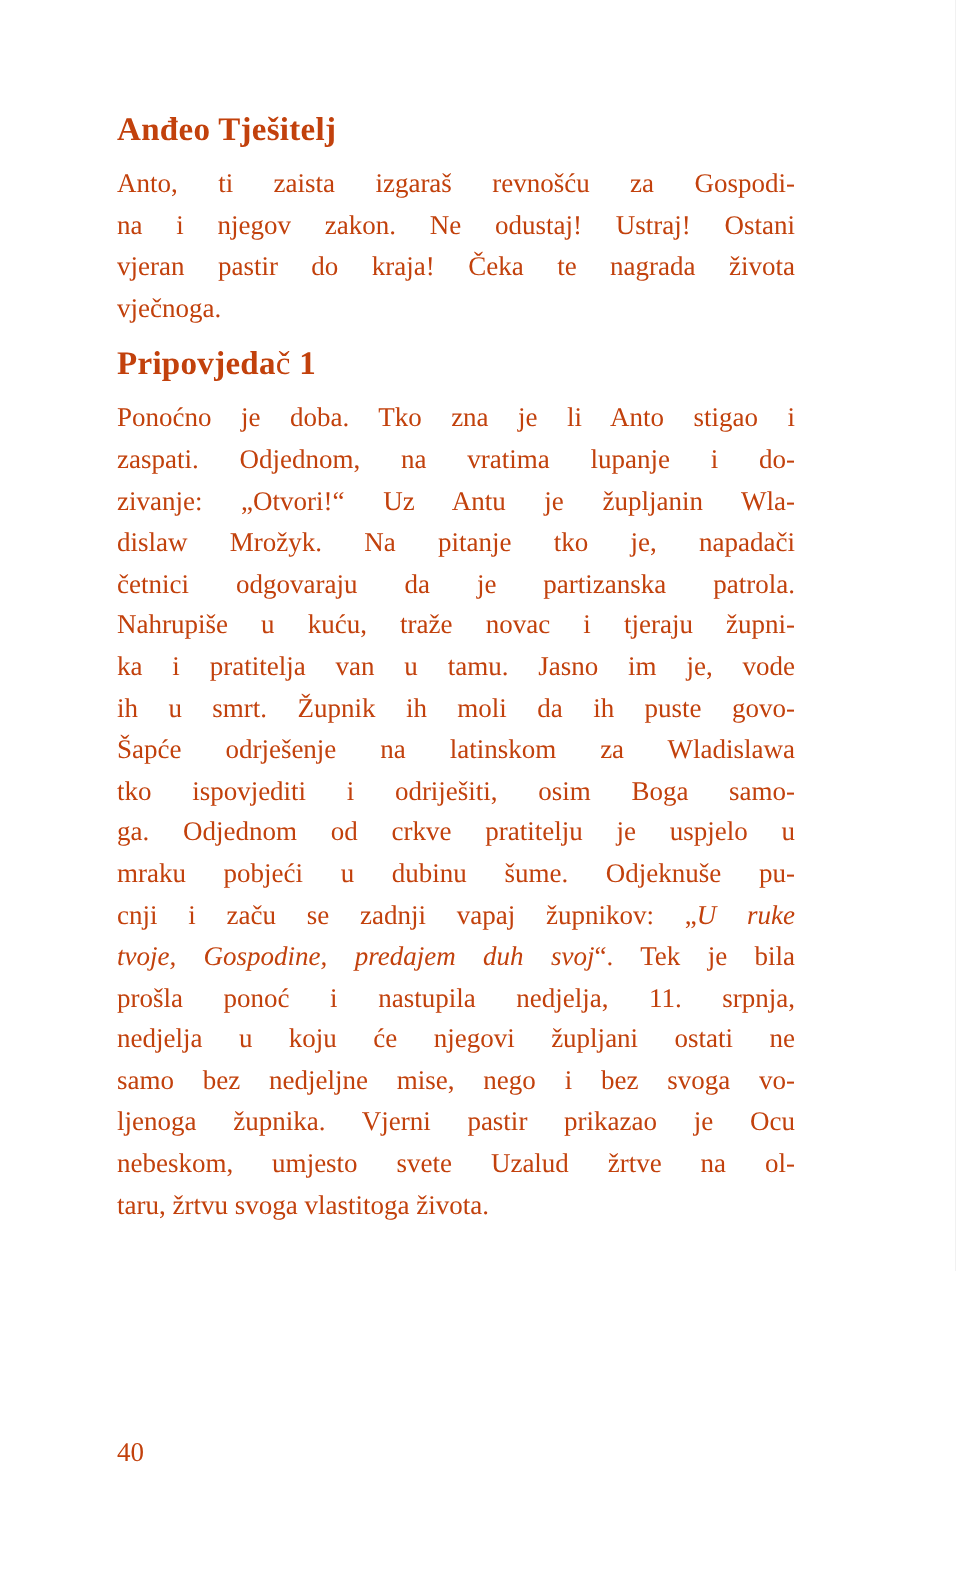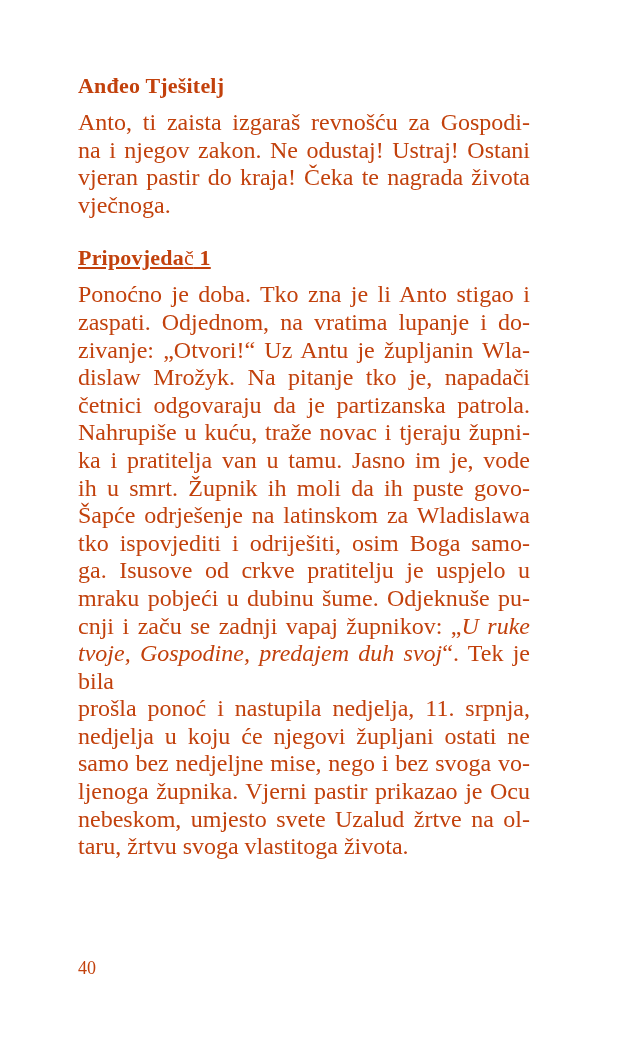--- a/index.html
+++ b/index.html
@@ -30,25 +30,25 @@
     font-size: 22px;
     line-height: 30px;
     font-weight: bold;
     letter-spacing: 0.2px;
   }
   h2.heading span.normal-weight {
     font-weight: normal;
   }
   .para {
     margin: 0;
-    font-size: 24px;
+    font-size: 18px;
     line-height: 27.6px;
   }
   .heading + .para { margin-top: 8px; }
-  .para + .heading { margin-top: 24px; text-decoration: underline; }
+  .para + .heading { margin-top: 8px; }
   .line {
     text-align: justify;
     text-align-last: justify;
   }
   .line.last {
     text-align-last: left;
   }
   .line span.it {
     font-style: italic;
   }
@@ -77,21 +77,21 @@
         <div class="line"><span>Ponoćno je doba. Tko zna je li Anto stigao i</span></div>
         <div class="line"><span>zaspati. Odjednom, na vratima lupanje i do-</span></div>
         <div class="line"><span>zivanje: „Otvori!“ Uz Antu je župljanin Wla-</span></div>
         <div class="line"><span>dislaw Mrožyk. Na pitanje tko je, napadači</span></div>
         <div class="line"><span>četnici odgovaraju da je partizanska patrola.</span></div>
         <div class="line"><span>Nahrupiše u kuću, traže novac i tjeraju župni-</span></div>
         <div class="line"><span>ka i pratitelja van u tamu. Jasno im je, vode</span></div>
         <div class="line"><span>ih u smrt. Župnik ih moli da ih puste govo-</span></div>
         <div class="line"><span>Šapće odrješenje na latinskom za Wladislawa</span></div>
         <div class="line"><span>tko ispovjediti i odriješiti, osim Boga samo-</span></div>
-        <div class="line"><span>ga. Isusove od crkve pratitelju je uspjelo u</span></div>
+        <div class="line"><span>ga. Odjednom od crkve pratitelju je uspjelo u</span></div>
         <div class="line"><span>mraku pobjeći u dubinu šume. Odjeknuše pu-</span></div>
         <div class="line"><span>cnji i začu se zadnji vapaj župnikov: „</span><span class="it">U ruke</span></div>
         <div class="line"><span class="it">tvoje, Gospodine, predajem duh svoj</span><span>“. Tek je bila</span></div>
         <div class="line"><span>prošla ponoć i nastupila nedjelja, 11. srpnja,</span></div>
         <div class="line"><span>nedjelja u koju će njegovi župljani ostati ne</span></div>
         <div class="line"><span>samo bez nedjeljne mise, nego i bez svoga vo-</span></div>
         <div class="line"><span>ljenoga župnika. Vjerni pastir prikazao je Ocu</span></div>
         <div class="line"><span>nebeskom, umjesto svete Uzalud žrtve na ol-</span></div>
         <div class="line last"><span>taru, žrtvu svoga vlastitoga života.</span></div>
       </div>

